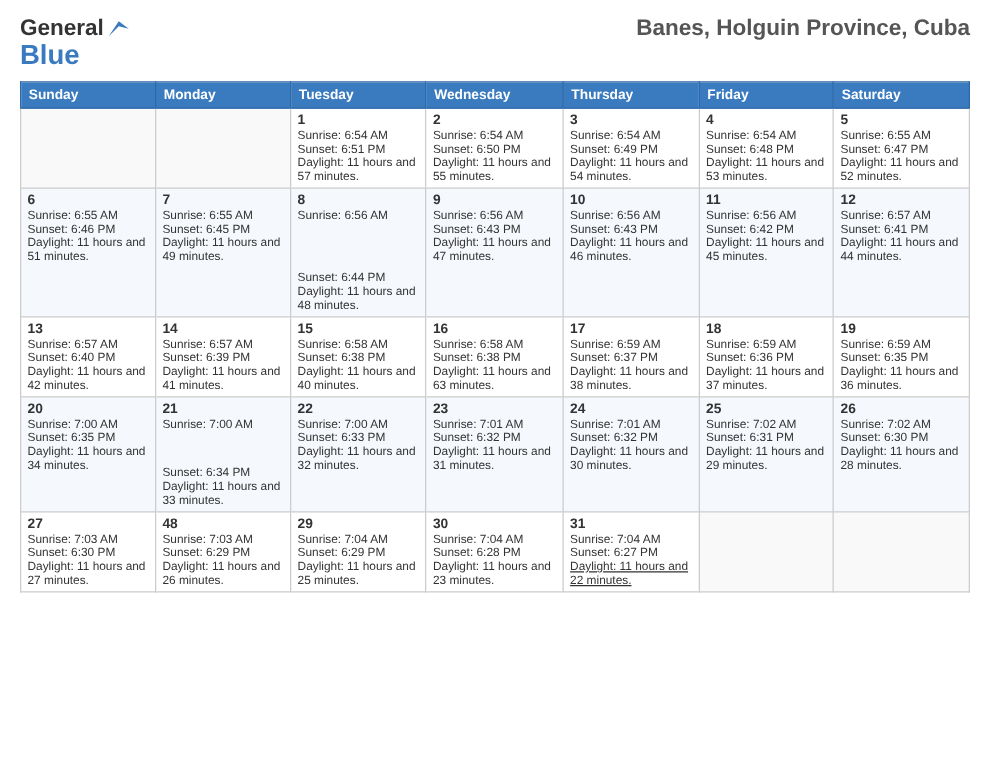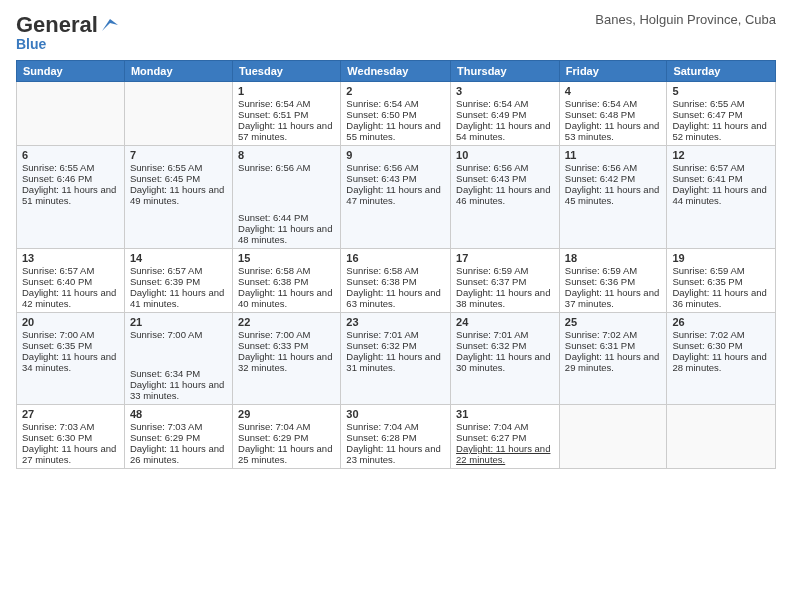--- a/index.html
+++ b/index.html
@@ -72,29 +72,29 @@
       align-items: center;
     }
   </style>
 </head>
 <body>
 
 <div class="page">
   <div class="header">
     <div class="logo">
       <div class="logo-line1">
-        <span style="font-size:22px;font-weight:bold;color:#333;">General</span>
+        <span style="font-size:18px;font-weight:bold;color:#333;">General</span>
         <svg width="20" height="16" viewBox="0 0 20 16" style="margin-left:2px;vertical-align:middle;">
           <polygon points="2,14 10,2 18,8 10,6" fill="#3a7abf"></polygon>
         </svg>
       </div>
-      <span style="font-size:14px;font-weight:bold;color:#3a7abf;margin-top:-2px;">Blue</span>
+      <span style="font-size:22px;font-weight:bold;color:#3a7abf;margin-top:-2px;">Blue</span>
     </div>
     <div class="title-block">
-      <div style="font-size:13px;color:#555;">Banes, Holguin Province, Cuba</div>
+      <div style="font-size:18px;color:#555;font-weight:bold;">Banes, Holguin Province, Cuba</div>
     </div>
   </div>
 
   <table class="calendar">
     <thead>
       <tr>
       <th>Sunday</th>
           <th>Monday</th>
           <th>Tuesday</th>
           <th>Wednesday</th>

